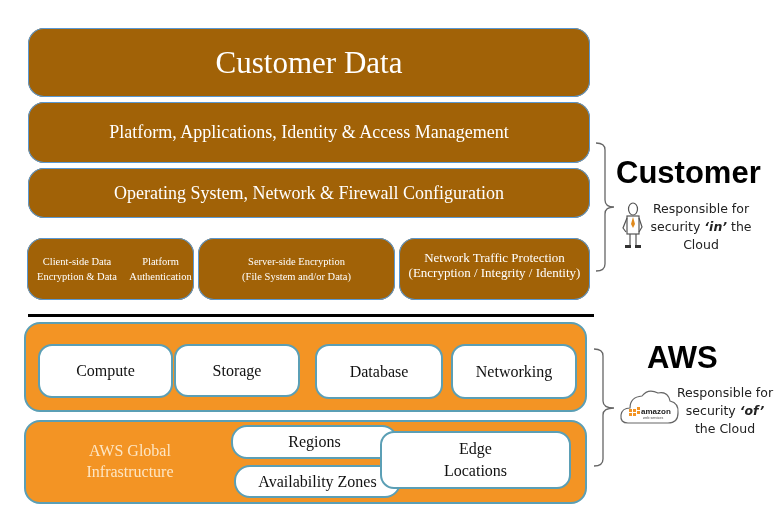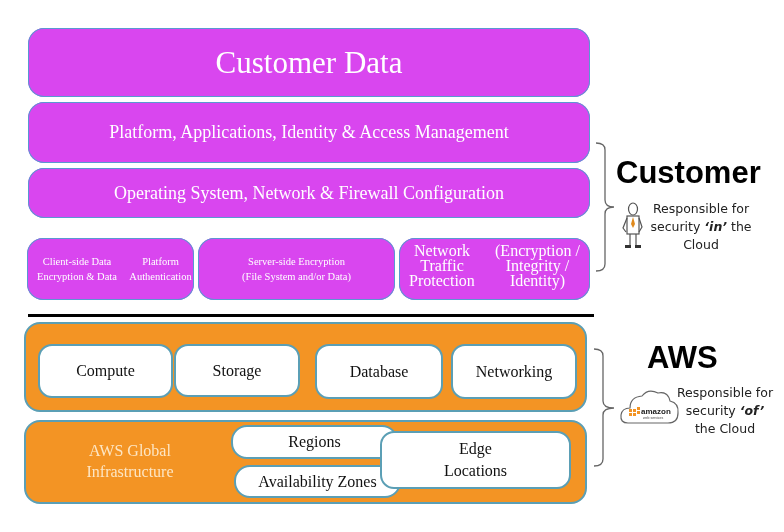--- a/index.html
+++ b/index.html
@@ -1,18 +1,18 @@
 <!DOCTYPE html>
 <html><head>
 <meta charset="utf-8">
 <style>
   html, body { margin:0; padding:0; }
   body { width:784px; height:532px; background:#ffffff; position:relative; overflow:hidden; font-family:"Liberation Serif", serif; }
   .abs { position:absolute; box-sizing:border-box; }
-  .blue { background:#d946ef; border-radius:16px; color:#ffffff; display:flex; align-items:center; justify-content:center; text-align:center; box-shadow:0 0 0 1px #5a98d2 inset; }
+  .blue { background:#a16207; border-radius:16px; color:#ffffff; display:flex; align-items:center; justify-content:center; text-align:center; box-shadow:0 0 0 1px #5a98d2 inset; }
   .orange { background:#f39424; border:2px solid #5b9fb5; border-radius:16px; }
   .white { background:#ffffff; border:2px solid #5b9fb5; border-radius:14px; color:#111; display:flex; align-items:center; justify-content:center; text-align:center; font-size:16px; line-height:22px; }
   .sans { font-family:"Liberation Sans", sans-serif; }
   .resp { font-family:"DejaVu Sans", sans-serif; font-size:12.5px; color:#222; line-height:18px; text-align:center; }
 </style>
 </head>
 <body>
 
 <div class="abs blue" style="left:28px;top:28px;width:562px;height:69px;font-size:31px;">
   <span>Customer Data</span>
@@ -24,21 +24,21 @@
   <span>Operating System, Network &amp; Firewall Configuration</span>
 </div>
 <div class="abs blue" style="left:27px;top:238px;width:167px;height:62px;font-size:10.5px;line-height:15px;flex-direction:row;">
   <span>Client-side Data Encryption &amp; Data</span>
   <span>Platform Authentication</span>
 </div>
 <div class="abs blue" style="left:198px;top:238px;width:197px;height:62px;font-size:10.5px;line-height:15px;flex-direction:column;">
   <span>Server-side Encryption</span>
   <span>(File System and/or Data)</span>
 </div>
-<div class="abs blue" style="left:399px;top:238px;width:191px;height:62px;font-size:16px;line-height:15px;flex-direction:row;padding-bottom:8px;">
+<div class="abs blue" style="left:399px;top:238px;width:191px;height:62px;font-size:13px;line-height:15px;flex-direction:column;padding-bottom:8px;">
   <span>Network Traffic Protection</span>
   <span>(Encryption / Integrity / Identity)</span>
 </div>
 
 <div class="abs" style="left:28px;top:314px;width:566px;height:3px;background:#000;"></div>
 
 <div class="abs orange" style="left:24px;top:322px;width:563px;height:90px;"></div>
 <div class="abs white" style="left:38px;top:344px;width:135px;height:54px;">
     <span>Compute</span>
   </div>

